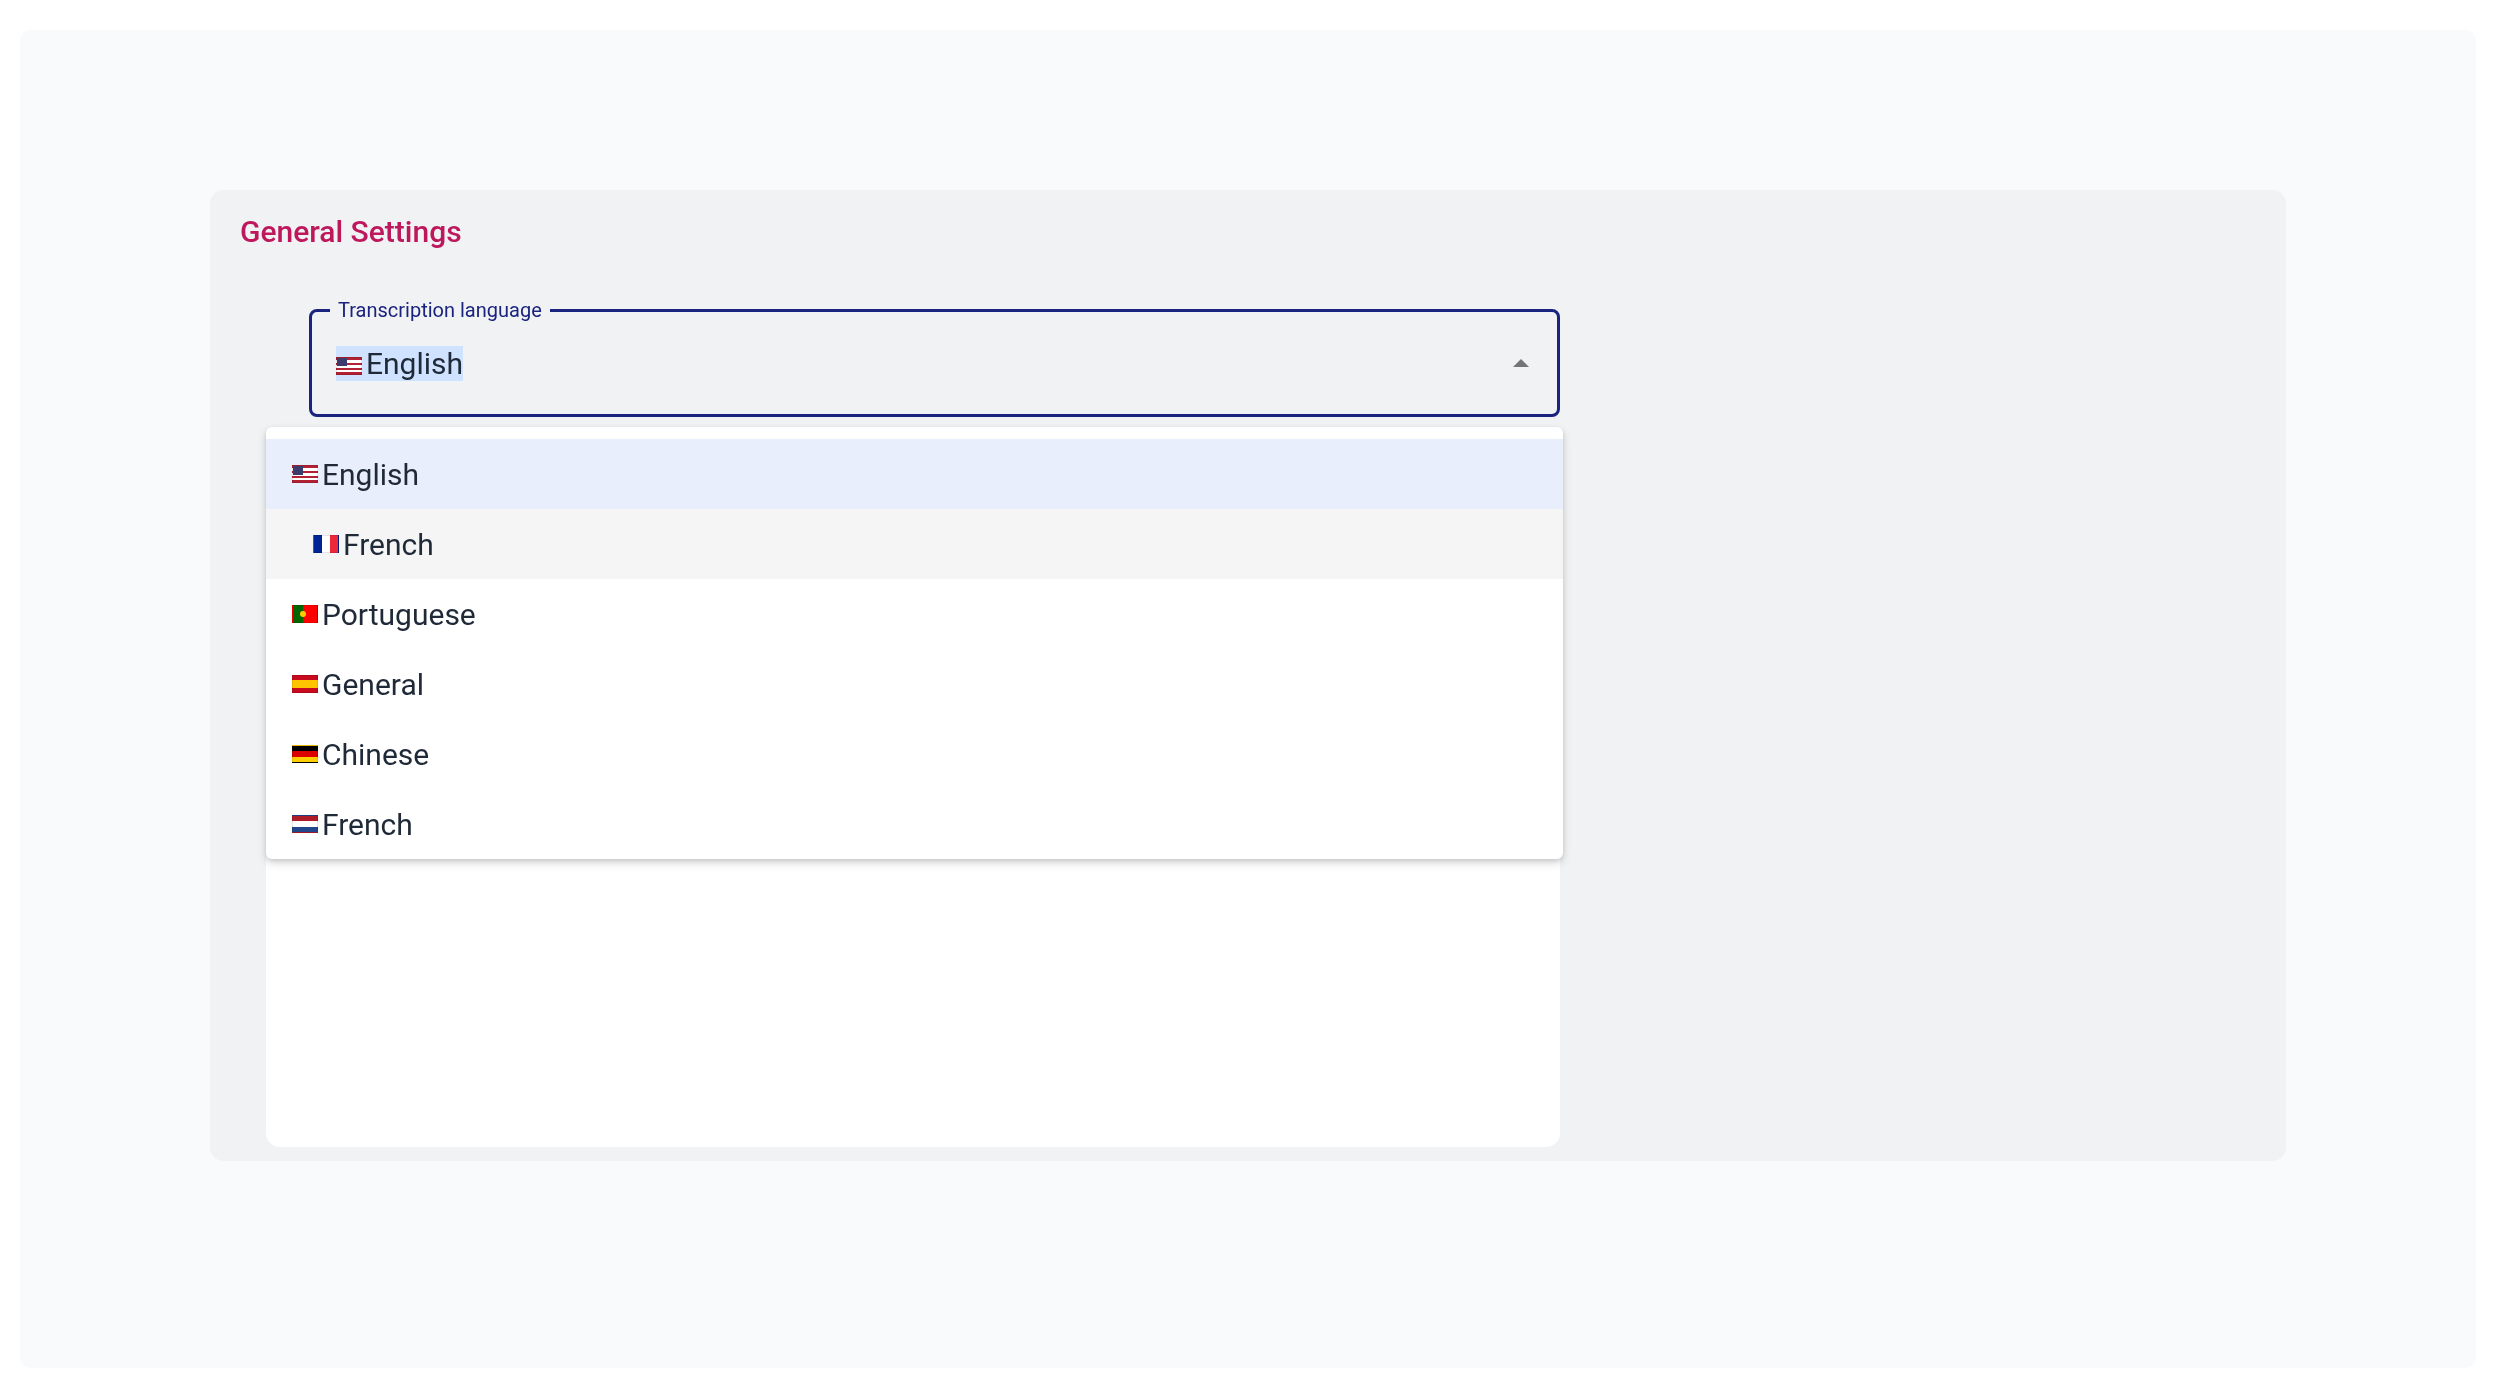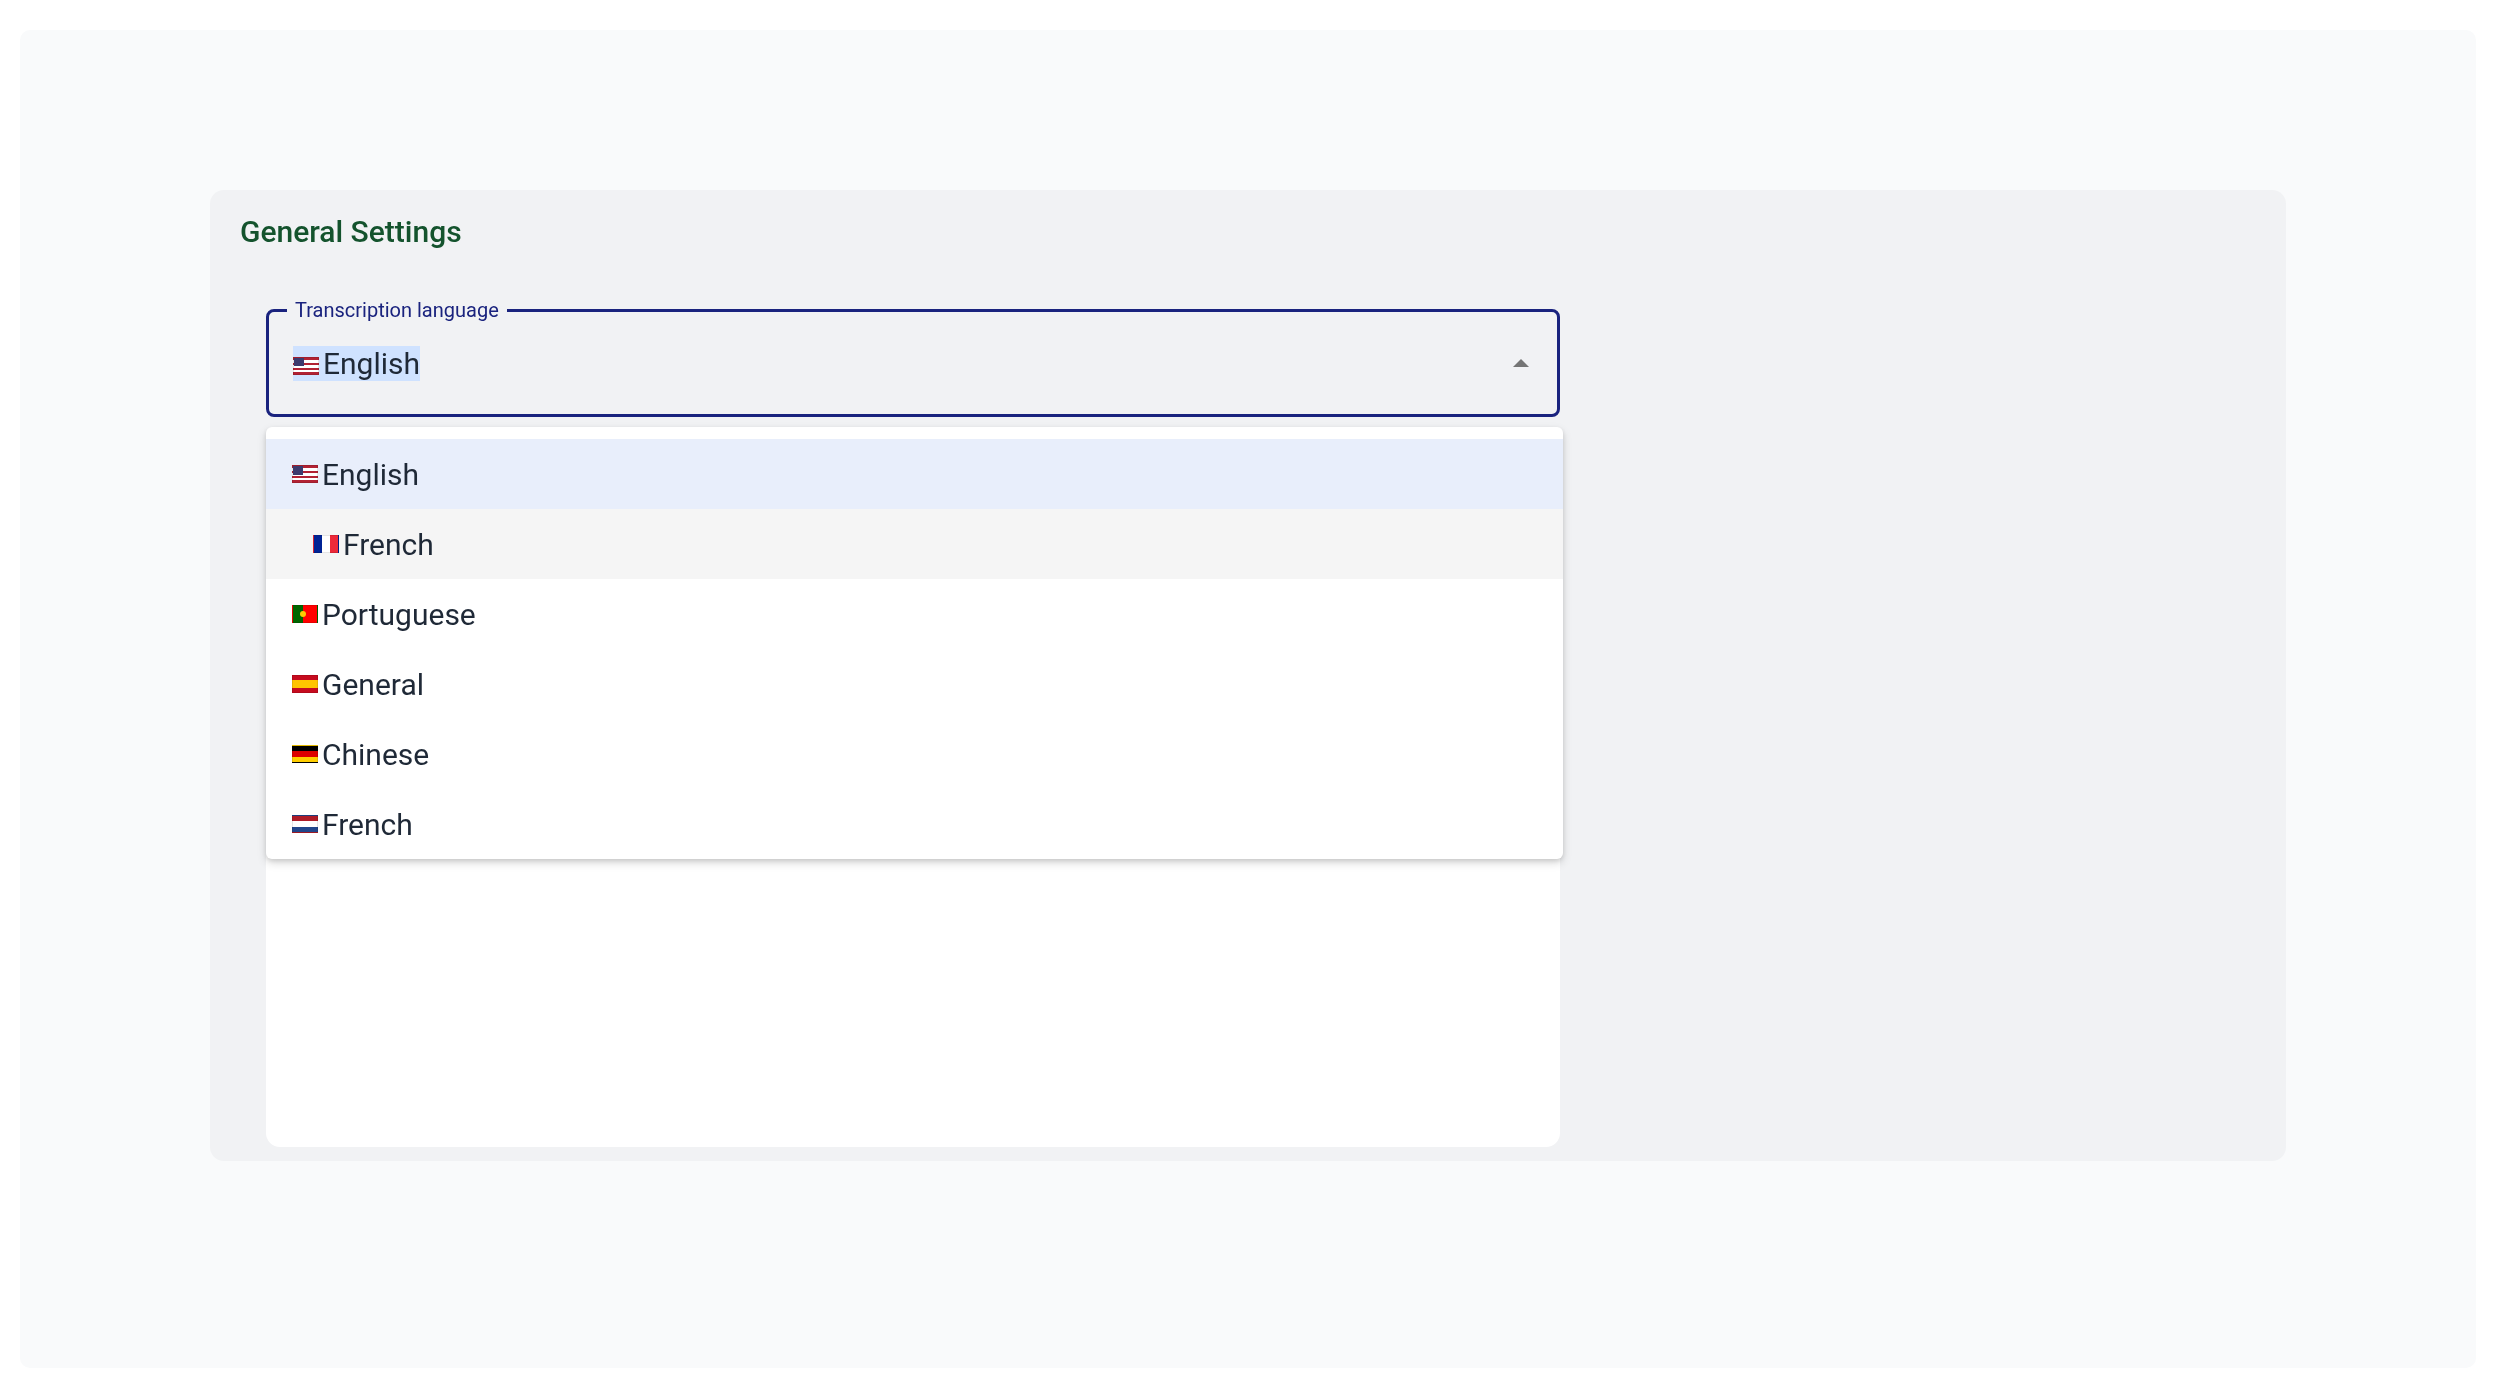--- a/index.html
+++ b/index.html
@@ -30,40 +30,41 @@
       border-radius: 14px;
       width: 100%;
       height: 971px;
       padding: 24px 30px;
       position: relative;
     }
     
     .panel-title {
       font-size: 30px;
       font-weight: 500;
-      color: #14532d;
+      color: #be185d;
       margin-bottom: 60px;
     }
     
     .select-container {
       position: relative;
       margin-left: 26px;
       width: 1294px;
     }
     
     .select-field {
       position: relative;
       border: 3px solid #1a237e;
       border-radius: 8px;
       background: transparent;
       height: 108px;
       display: flex;
       align-items: center;
       padding: 0 24px;
       cursor: pointer;
+      margin-left: 43px;
     }
     
     .select-label {
       position: absolute;
       top: -14px;
       left: 18px;
       background: #f1f2f4;
       padding: 0 8px;
       font-size: 20px;
       color: #1a237e;

